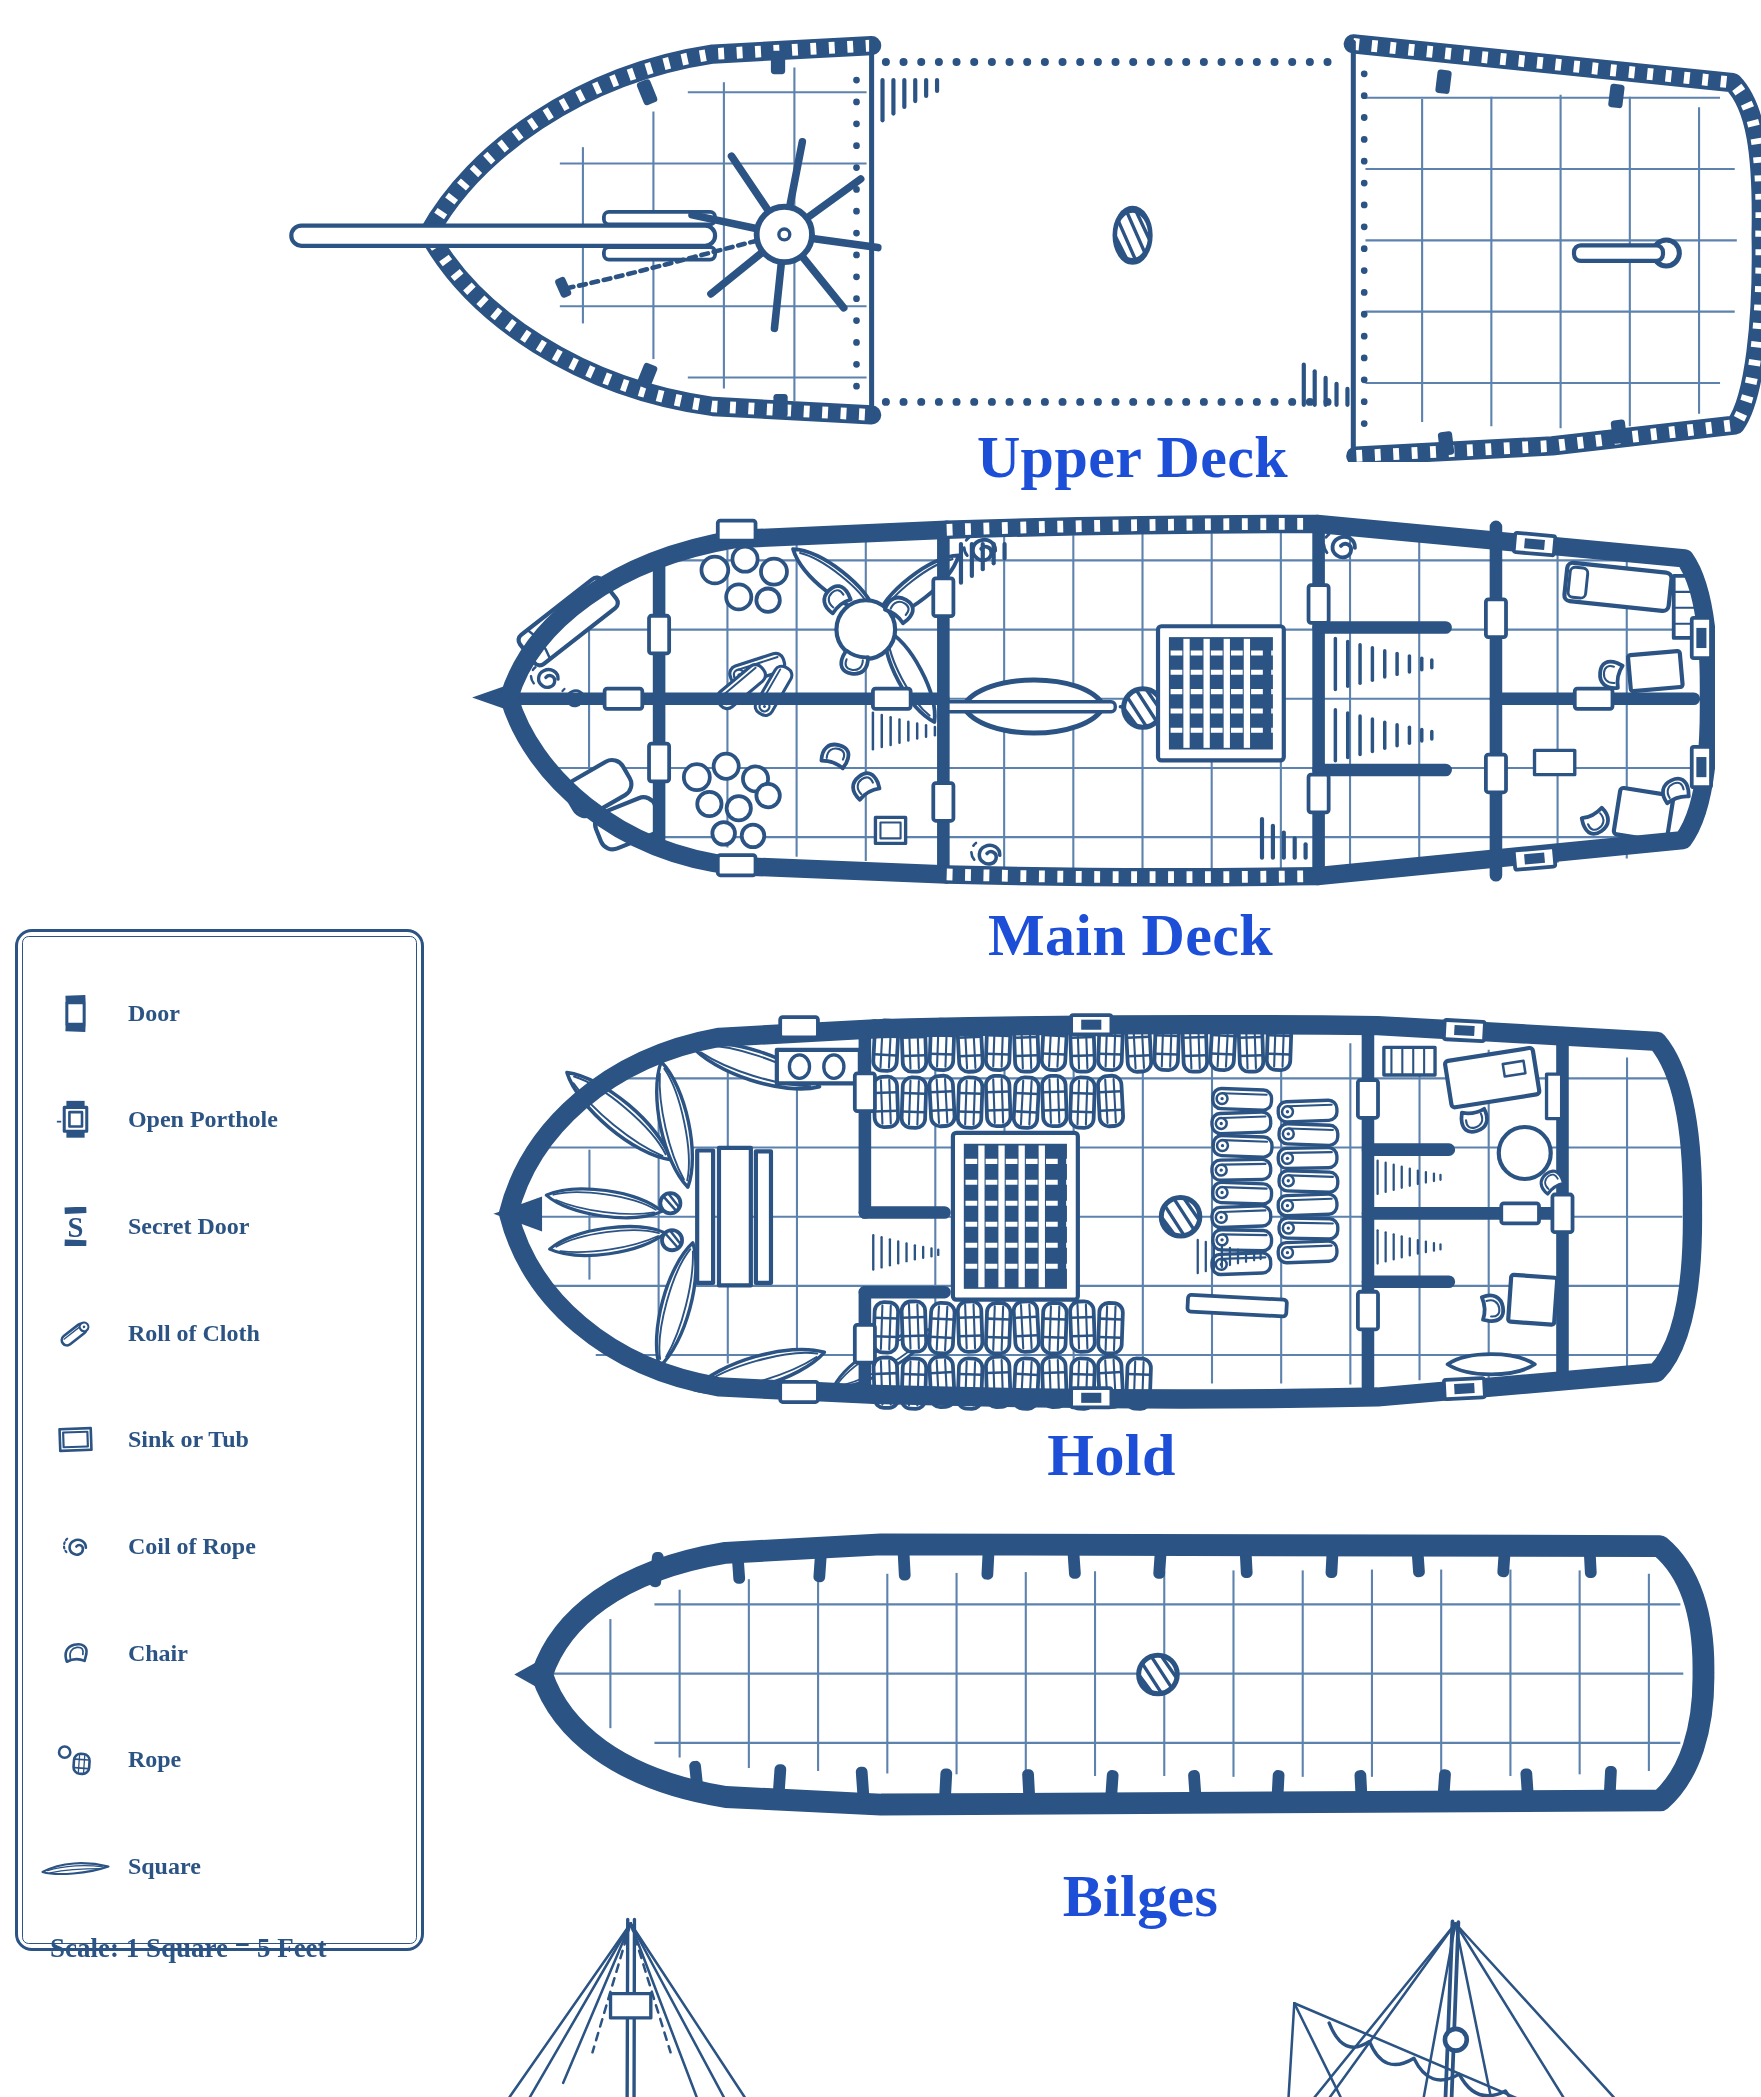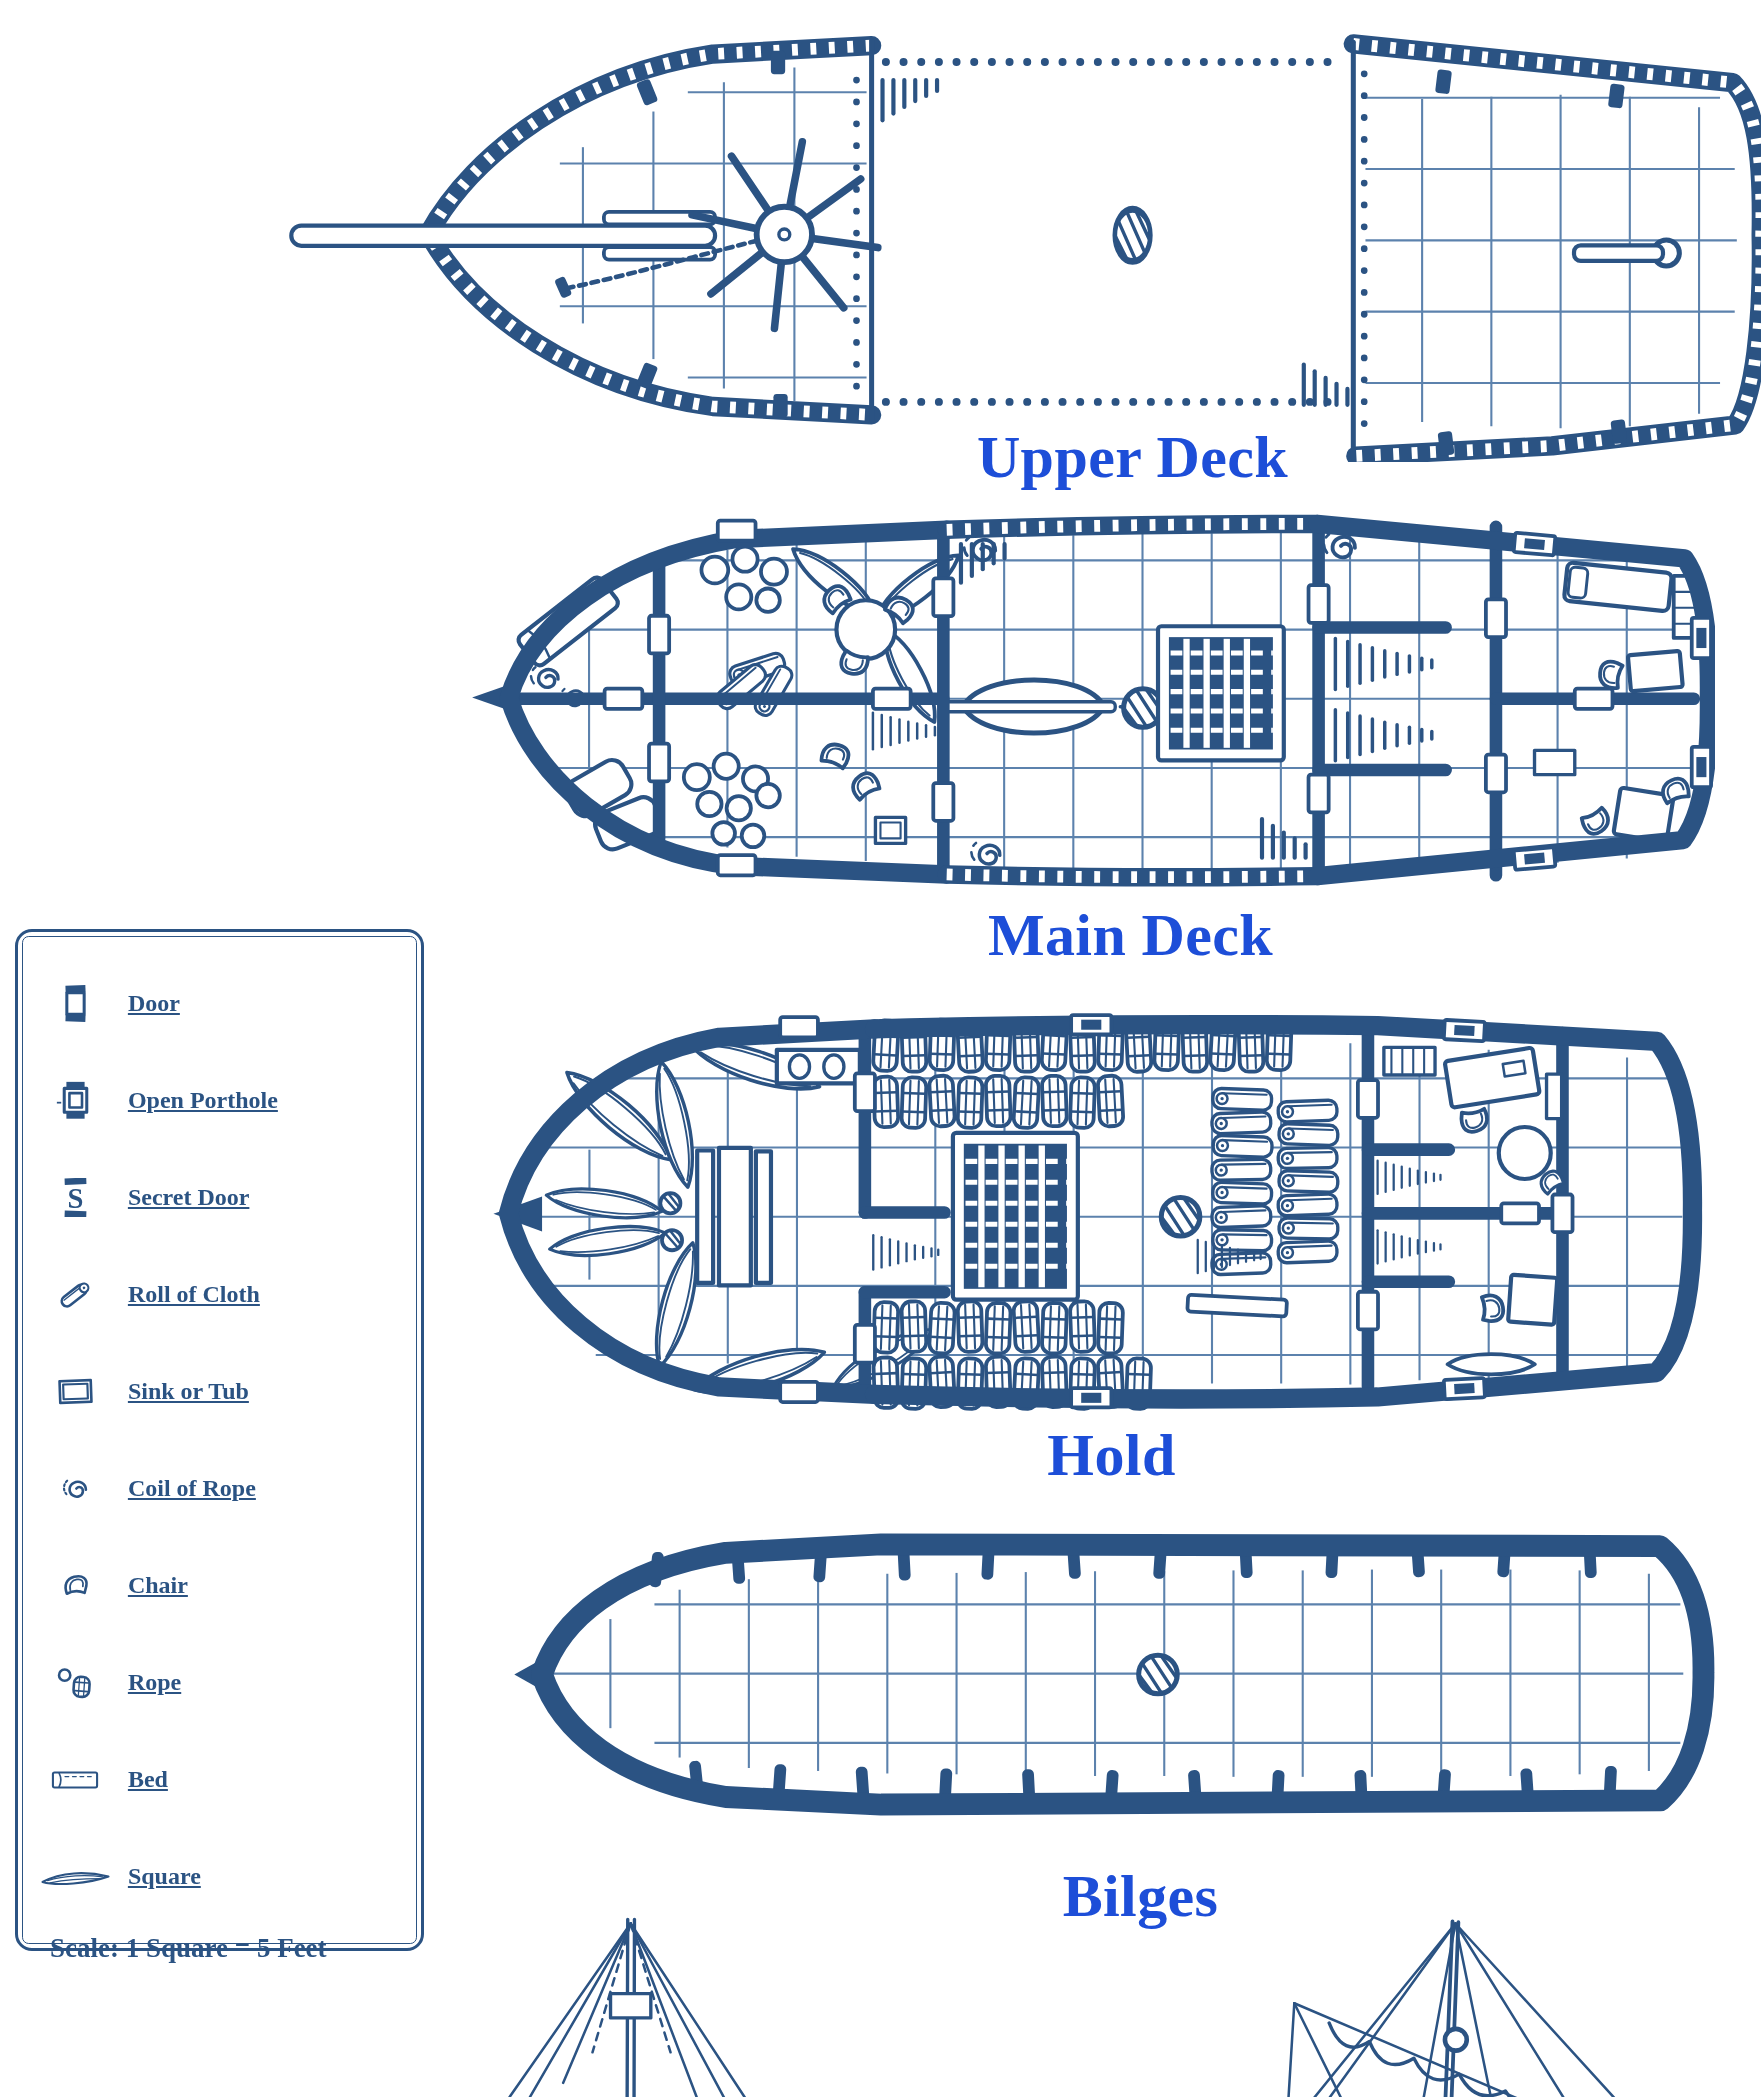--- a/index.html
+++ b/index.html
@@ -15,21 +15,21 @@
   svg .s10{stroke-width:10}svg .s11{stroke-width:11}svg .s12{stroke-width:12}svg .s14{stroke-width:14}
   svg .s18{stroke-width:18}svg .s30{stroke-width:30}svg .s44{stroke-width:44}svg .s46{stroke-width:46}svg .s52{stroke-width:52}
   svg .hb{stroke:#ffffff;fill:none;stroke-width:28;stroke-dasharray:14 30;stroke-linecap:butt;}
   svg .dots{stroke:#2b5383;fill:none;stroke-width:19;stroke-dasharray:0.1 42;stroke-linecap:round;}
   svg .dots-s{stroke:#2b5383;fill:none;stroke-width:16;stroke-dasharray:0.1 52;stroke-linecap:round;}
   svg .chain{stroke-dasharray:16 14;}
   svg .thin{stroke:#2b5383;fill:none;stroke-width:6;stroke-linecap:round;stroke-linejoin:round;}
   svg .dash{stroke-dasharray:18 16;}
   svg .cren{stroke-dasharray:20 14;}
   
-  .legend-box{position:absolute;left:14.7px;top:929px;width:409px;height:1022px;border:3.8px solid #2b5383;border-radius:17px;box-sizing:border-box;padding:4.2px;text-decoration:underline;}
+  .legend-box{position:absolute;left:14.7px;top:929px;width:409px;height:1022px;border:3.8px solid #2b5383;border-radius:17px;box-sizing:border-box;padding:4.2px;}
   .legend-inner{width:100%;height:100%;border:1.7px solid #2b5383;border-radius:6.7px;box-sizing:border-box;display:flex;flex-direction:column;justify-content:space-evenly;padding:8.4px 0;}
   .lrow{display:flex;align-items:center;height:78px;}
   .licon{width:105px;display:flex;justify-content:center;align-items:center;flex:0 0 105px;}
   .llabel{font-size:24px;font-weight:700;color:#2b5383;}
   .scale-note{position:absolute;left:50px;top:1933px;width:419px;font-size:27px;font-weight:700;color:#2b5383;}
 </style>
 </head>
 <body>
 
 <svg width="0" height="0" style="position:absolute" aria-hidden="true">
@@ -698,30 +698,20 @@
               <line x1="44" y1="45" x2="74" y2="45" class="k" stroke-width="4"></line>
               <line x1="44" y1="65" x2="74" y2="65" class="k" stroke-width="4"></line>
               <line x1="53" y1="35" x2="53" y2="75" class="k" stroke-width="3"></line>
               <line x1="65" y1="35" x2="65" y2="75" class="k" stroke-width="3"></line>
             </g>
           </svg>
         </span>
       <span class="llabel">Rope</span>
     </div>
 
-    <div class="lrow">
-      <span class="licon">
-          <svg width="50" height="39" viewBox="0 0 120 90">
-            <rect x="7" y="28" width="106" height="36" rx="4" class="w s5"></rect>
-            <path d="M22,30 C27,40 27,52 22,62" class="k" stroke-width="4"></path>
-            <line x1="36" y1="38" x2="108" y2="38" class="k" stroke-width="3" stroke-dasharray="9 9"></line>
-          </svg>
-        </span>
-      <span class="llabel">Bed</span>
-    </div>
 
     <div class="lrow">
       <span class="licon">
           <svg width="71" height="39" viewBox="0 0 170 90">
             <path d="M6,58 C50,34 110,32 164,45 C116,62 40,68 6,58 Z" class="w s5"></path>
             <path d="M18,55 C58,42 112,40 150,46" class="k" stroke-width="3"></path>
             <path d="M24,60 C64,52 116,50 146,50" class="k" stroke-width="3"></path>
           </svg>
         </span>
       <span class="llabel">Square</span>

